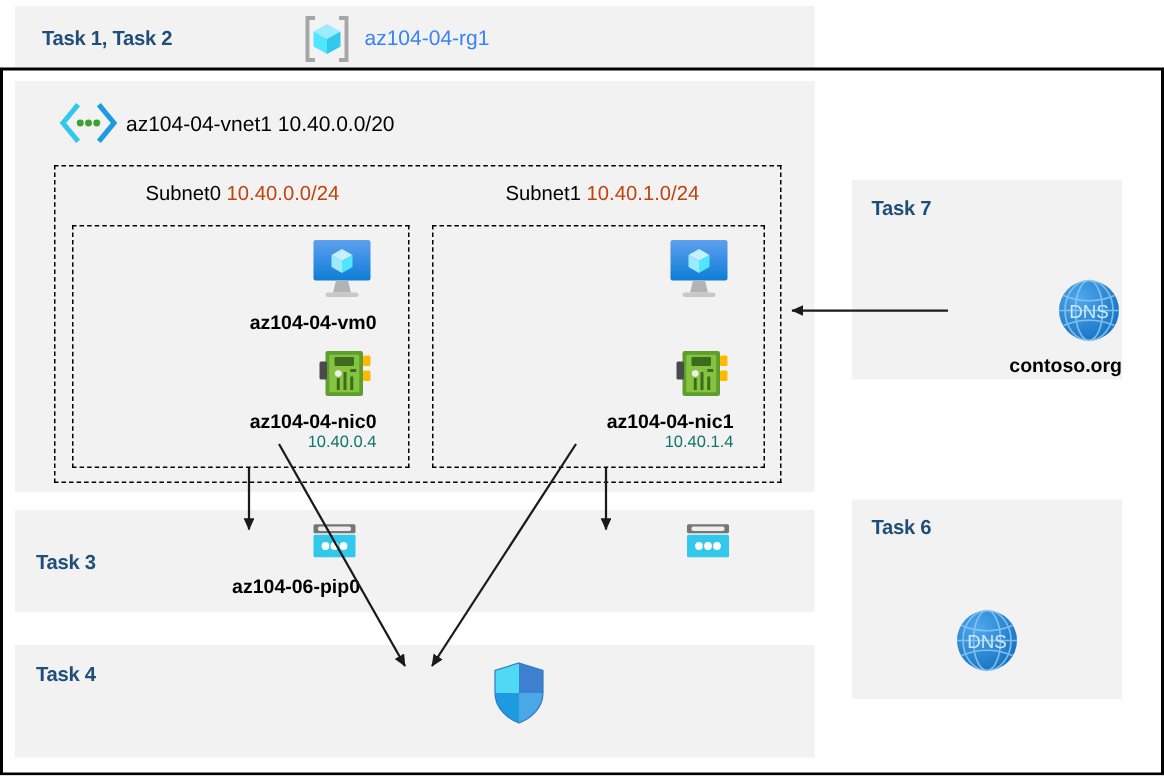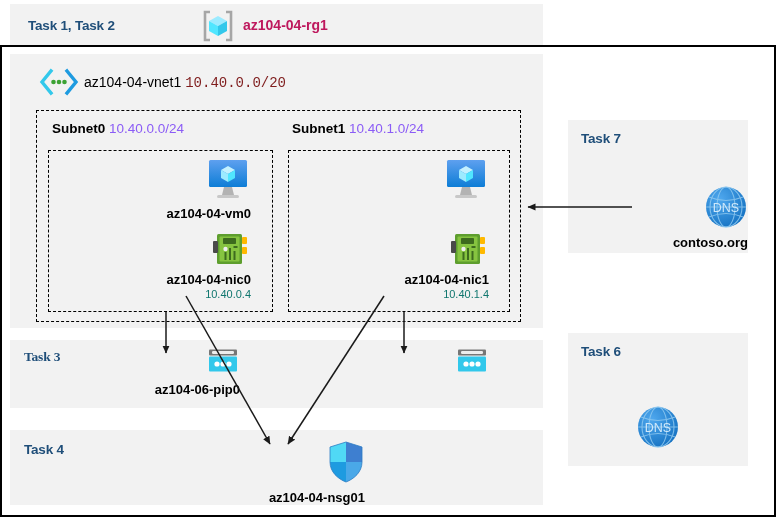--- a/index.html
+++ b/index.html
@@ -47,40 +47,40 @@
     left: 10px; top: 54px; width: 533px; height: 274px;
   }
   .vnet-title {
     position: absolute;
     left: 84px; top: 74px;
     font-size: 14px;
     white-space: nowrap;
     color: #000000;
   }
   .vnet-title b { font-weight: normal; }
-  .vnet-title .cidr { font-weight: normal; color: #7f1d1d; font-family: Liberation Mono, monospace; }
+  .vnet-title .cidr { font-weight: normal; color: #000000; }
 
   
   .dashed {
     position: absolute;
     border: 1.5px dashed #000000;
     box-sizing: border-box;
   }
   #subnets-outer { left: 36px; top: 110px; width: 485px; height: 212px; }
   #subnet0-box   { left: 48px; top: 150px; width: 225px; height: 162px; }
   #subnet1-box   { left: 288px; top: 150px; width: 222px; height: 162px; }
 
   .subnet-title {
     position: absolute;
     font-size: 13.5px;
     white-space: nowrap;
     color: #000000;
   }
-  .subnet-title b { font-weight: bold; }
-  .subnet-title .cidr { font-weight: normal; color: #8b5cf6; }
+  .subnet-title b { font-weight: normal; margin-left: 45px; }
+  .subnet-title .cidr { font-weight: normal; color: #c2410c; }
 
   
   .node {
     position: absolute;
     text-align: right;
     width: 180px;
     margin-left: -90px;
   }
   .node .nlabel {
     font-size: 13px;
@@ -136,21 +136,21 @@
   <div style="position:absolute; left:200px; top:8px; width:36px; height:36px;">
     <svg width="36" height="36" viewBox="0 0 36 36">
       <path d="M10 4 L5 4 L5 32 L10 32" fill="none" stroke="#a6a6a6" stroke-width="2.6"></path>
       <path d="M26 4 L31 4 L31 32 L26 32" fill="none" stroke="#a6a6a6" stroke-width="2.6"></path>
       <polygon points="18,8 27,13 18,18 9,13" fill="#9CEBFF"></polygon>
       <polygon points="9,13 18,18 18,28 9,23" fill="#50E6FF"></polygon>
       <polygon points="27,13 18,18 18,28 27,23" fill="#32C8EB"></polygon>
     </svg>
   </div>
 
-  <div style="position:absolute; left:243px; top:17px; font-size:14px; font-weight:bold; color:#be185d; white-space:nowrap;">az104-04-rg1</div>
+  <div style="position:absolute; left:243px; top:17px; font-size:14px; font-weight:normal; color:#3b82f6; white-space:nowrap;">az104-04-rg1</div>
 
   <div id="rg-border"></div>
 
   <div class="panel" id="vnet-panel"></div>
 
   <div style="position:absolute; left:38px; top:68px; width:42px; height:28px;">
     <svg width="42" height="28" viewBox="0 0 42 28">
       <path d="M13 3 L4 14 L13 25" fill="none" stroke="#32C8EB" stroke-width="3.4" stroke-linecap="square"></path>
       <path d="M29 3 L38 14 L29 25" fill="none" stroke="#1E9BE0" stroke-width="3.4" stroke-linecap="square"></path>
       <circle cx="15.5" cy="14" r="2.3" fill="#3DA234"></circle>
@@ -248,21 +248,21 @@
         <rect x="18" y="16" width="2" height="12" fill="#3D6B1E"></rect>
         <rect x="22.5" y="19" width="2" height="9" fill="#3D6B1E"></rect>
         <rect x="22.5" y="14" width="4" height="2" fill="#3D6B1E"></rect>
       </svg>
     </span>
     <div class="nlabel">az104-04-nic1</div>
     <div class="nsub">10.40.1.4</div>
   </div>
 
   <div class="panel" id="task3-panel"></div>
-  <div class="task-label" style="left:24px; top:349px;font-family:Liberation Serif, serif;">Task 3</div>
+  <div class="task-label" style="left:24px; top:367px;">Task 3</div>
 
   <div class="node" style="left:150px; top:348px;">
     <span class="ico">
       <svg width="34" height="28" viewBox="0 0 34 28">
         <rect x="3" y="1.5" width="28" height="6" rx="1" fill="#767676"></rect>
         <rect x="6" y="3" width="22" height="3" rx="1.2" fill="#EDEDED"></rect>
         <rect x="3" y="8.5" width="28" height="15" rx="1" fill="#32C8EB"></rect>
         <circle cx="11" cy="16" r="2.6" fill="#FFFFFF"></circle>
         <circle cx="17" cy="16" r="2.6" fill="#FFFFFF"></circle>
         <circle cx="23" cy="16" r="2.6" fill="#FFFFFF"></circle>
@@ -297,21 +297,20 @@
         </defs>
         <g clip-path="url(#shieldclip)">
           <rect x="0" y="0" width="19" height="22" fill="#50D9F5"></rect>
           <rect x="19" y="0" width="19" height="22" fill="#3E7FD0"></rect>
           <rect x="0" y="22" width="19" height="22" fill="#1E9BE0"></rect>
           <rect x="19" y="22" width="19" height="22" fill="#4AA8E8"></rect>
         </g>
         <path d="M19 2 L35 7 L35 22 C35 32 27 39 19 42 C11 39 3 32 3 22 L3 7 Z" fill="none" stroke="#2C7CC4" stroke-width="0.8"></path>
       </svg>
     </span>
-    <div class="nlabel">az104-04-nsg01</div>
   </div>
 
   <div class="panel" id="task5-panel"></div>
   <div class="task-label" style="left:581px; top:131px;">Task 7</div>
   <div class="center-head" style="left:568px; top:160px;">Private DNS zone</div>
 
   <div class="node" style="left:658px; top:185px;">
     <span class="ico">
       <svg width="44" height="44" viewBox="0 0 44 44">
         <defs>

